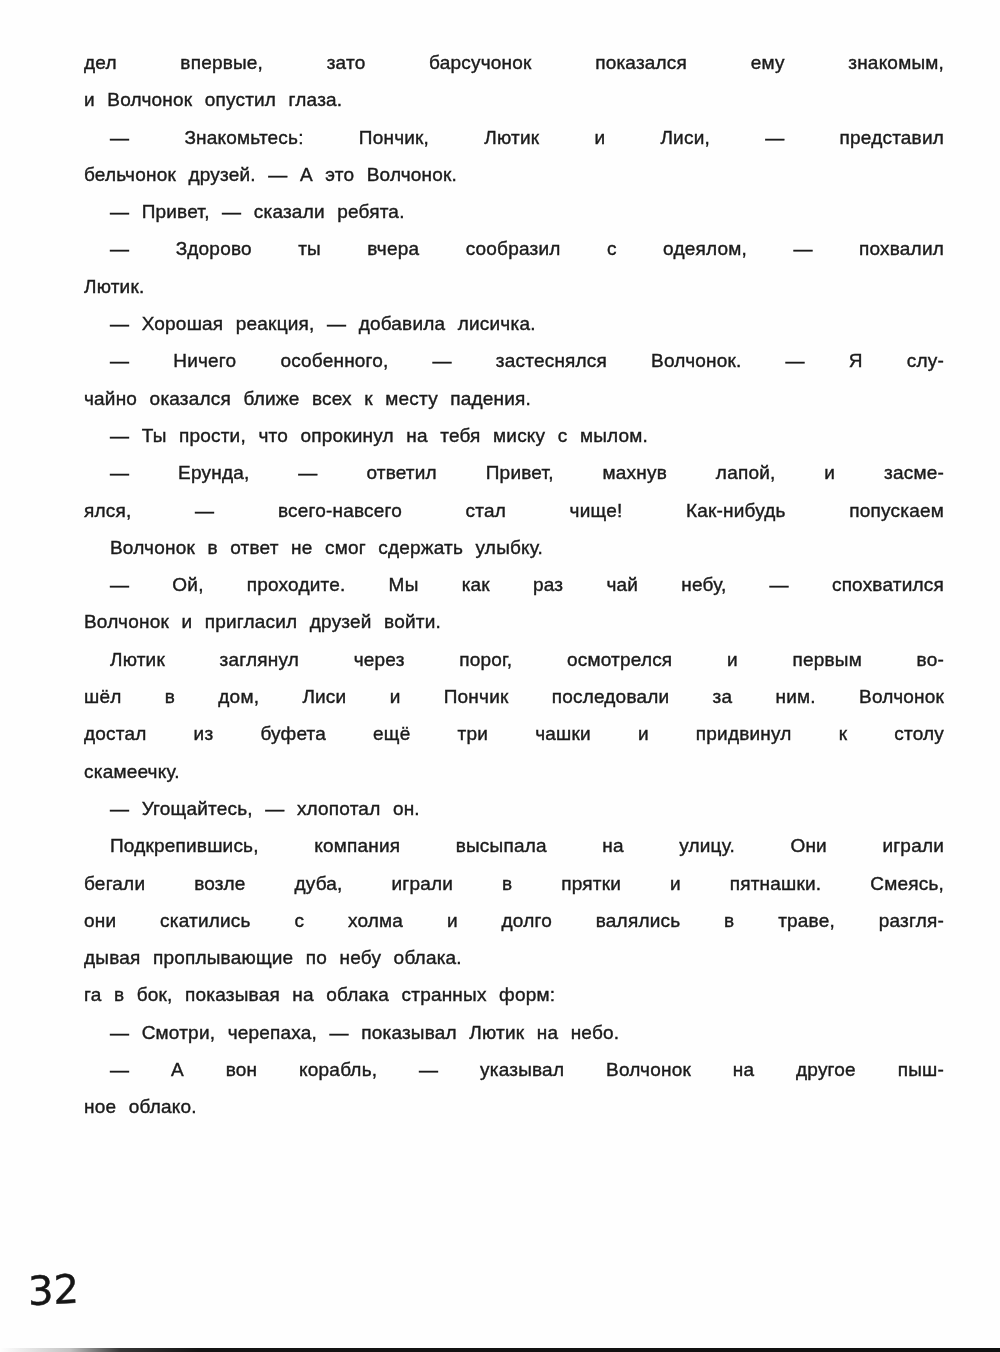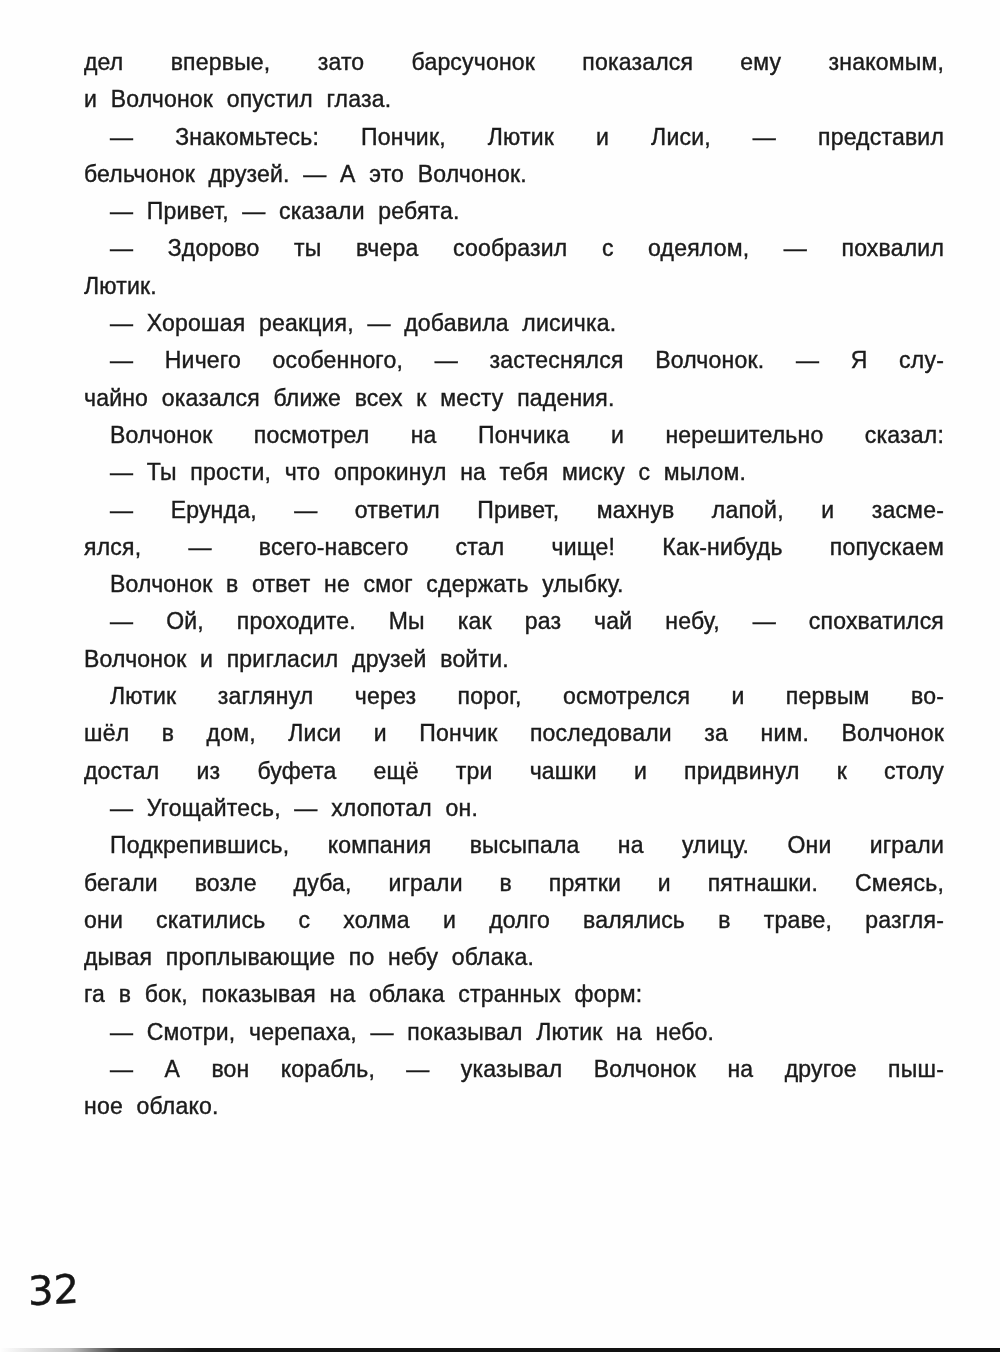--- a/index.html
+++ b/index.html
@@ -24,21 +24,21 @@
     position: absolute;
     left: 84px;
     top: 44px;
     width: 860px;
   }
 
   .line {
     display: block;
     height: 37.3px;
     line-height: 37.3px;
-    font-size: 23px;
+    font-size: 19px;
     font-weight: 400;
     letter-spacing: 0.2px;
     word-spacing: 7px;
     white-space: nowrap;
     color: #1b1b1b;
     -webkit-text-stroke: 0.4px #1b1b1b;
   }
 
   
   .line.fill {
@@ -89,30 +89,30 @@
   <div class="line fill">дел впервые, зато барсучонок показался ему знакомым,</div>
       <div class="line">и Волчонок опустил глаза.</div>
       <div class="line indent fill">— Знакомьтесь: Пончик, Лютик и Лиси, — представил</div>
       <div class="line">бельчонок друзей. — А это Волчонок.</div>
       <div class="line indent">— Привет, — сказали ребята.</div>
       <div class="line indent fill">— Здорово ты вчера сообразил с одеялом, — похвалил</div>
       <div class="line">Лютик.</div>
       <div class="line indent">— Хорошая реакция, — добавила лисичка.</div>
       <div class="line indent fill">— Ничего особенного, — застеснялся Волчонок. — Я слу-</div>
       <div class="line">чайно оказался ближе всех к месту падения.</div>
-      <div class="line indent fill">Волчонок посмотрел на Пончика и нерешительно сказал:</div>
       <div class="line indent">— Ты прости, что опрокинул на тебя миску с мылом.</div>
       <div class="line indent fill">— Ерунда, — ответил Привет, махнув лапой, и засме-</div>
       <div class="line fill">ялся, — всего-навсего стал чище! Как-нибудь попускаем</div>
       <div class="line indent">Волчонок в ответ не смог сдержать улыбку.</div>
       <div class="line indent fill">— Ой, проходите. Мы как раз чай небу, — спохватился</div>
       <div class="line">Волчонок и пригласил друзей войти.</div>
       <div class="line indent fill">Лютик заглянул через порог, осмотрелся и первым во-</div>
       <div class="line fill">шёл в дом, Лиси и Пончик последовали за ним. Волчонок</div>
       <div class="line fill">достал из буфета ещё три чашки и придвинул к столу</div>
+      <div class="line">скамеечку.</div>
       <div class="line indent">— Угощайтесь, — хлопотал он.</div>
       <div class="line indent fill">Подкрепившись, компания высыпала на улицу. Они играли</div>
       <div class="line fill">бегали возле дуба, играли в прятки и пятнашки. Смеясь,</div>
       <div class="line fill">они скатились с холма и долго валялись в траве, разгля-</div>
       <div class="line">дывая проплывающие по небу облака.</div>
       <div class="line">га в бок, показывая на облака странных форм:</div>
       <div class="line indent">— Смотри, черепаха, — показывал Лютик на небо.</div>
       <div class="line indent fill">— А вон корабль, — указывал Волчонок на другое пыш-</div>
       <div class="line">ное облако.</div>
     </div>

